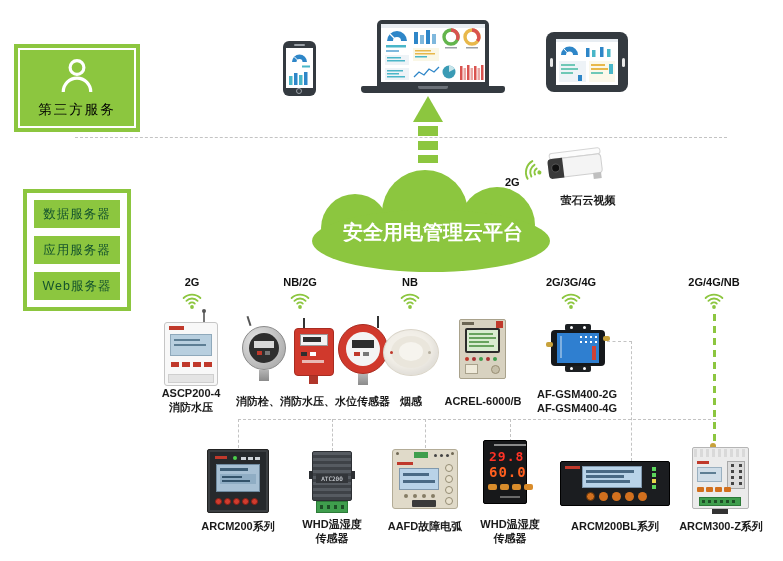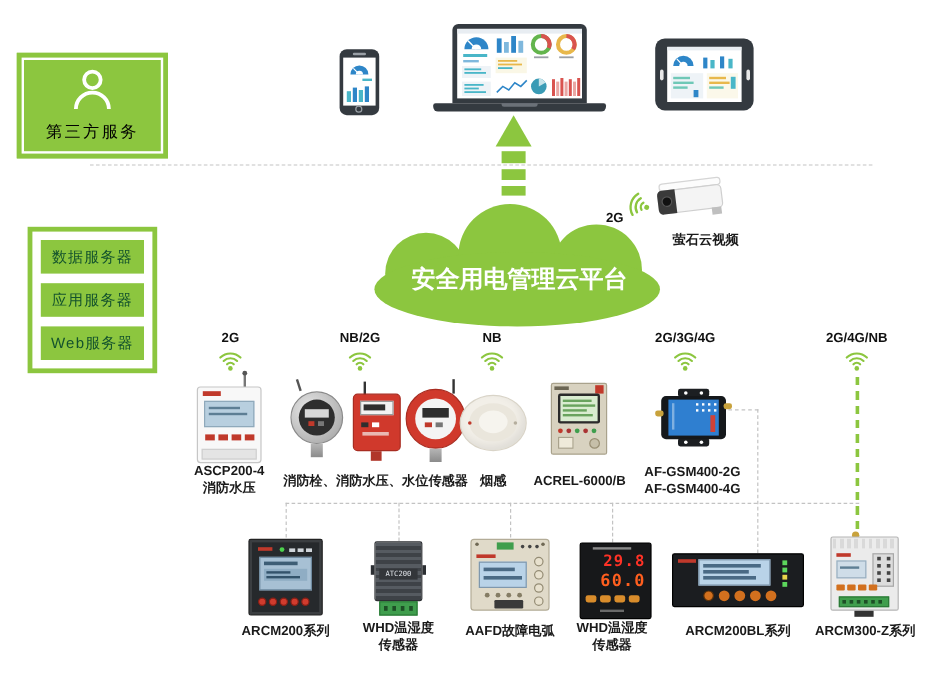--- a/index.html
+++ b/index.html
@@ -379,21 +379,21 @@
     <div style="position:absolute;left:11px;top:31px;width:32px;height:3px;background:#4a6a85"></div>
     <div style="position:absolute;left:53px;top:15px;width:8px;height:8px;border-radius:50%;background:#e8e1ce;border:1px solid #948c74"></div>
     <div style="position:absolute;left:53px;top:26px;width:8px;height:8px;border-radius:50%;background:#e8e1ce;border:1px solid #948c74"></div>
     <div style="position:absolute;left:53px;top:37px;width:8px;height:8px;border-radius:50%;background:#e8e1ce;border:1px solid #948c74"></div>
     <div style="position:absolute;left:53px;top:48px;width:8px;height:8px;border-radius:50%;background:#e8e1ce;border:1px solid #948c74"></div>
     <div style="position:absolute;left:12px;top:45px;width:4px;height:4px;border-radius:50%;background:#857d65;box-shadow:9px 0 #857d65,18px 0 #857d65,27px 0 #857d65"></div>
     <div style="position:absolute;left:20px;top:51px;width:24px;height:7px;background:#3a3a3a;border-radius:1px"></div>
   </div>
   <div class="dev-label" style="left:425px;top:519px">AAFD故障电弧</div>
 
-  <div class="dev" style="left:483px;top:452px;width:60px;height:64px">
+  <div class="dev" style="left:483px;top:440px;width:44px;height:64px">
     <div style="position:absolute;inset:0;background:#17181a;border:1px solid #000;border-radius:2px"></div>
     <div style="position:absolute;left:11px;top:4px;width:32px;height:2px;background:#8a8a8a"></div>
     <div style="position:absolute;left:6px;top:9px;right:5px;text-align:right;font:bold 13px 'DejaVu Sans Mono',monospace;color:#ff3226;letter-spacing:1px">29.8</div>
     <div style="position:absolute;left:6px;top:24px;right:5px;text-align:right;font:bold 14px 'DejaVu Sans Mono',monospace;color:#ff5f1f;letter-spacing:1px">60.0</div>
     <div style="position:absolute;left:5px;top:44px;width:9px;height:6px;border-radius:2px;background:#d98c2b;box-shadow:12px 0 #d98c2b,24px 0 #d98c2b,36px 0 #d98c2b"></div>
     <div style="position:absolute;left:17px;top:56px;width:20px;height:2px;background:#6a6a6a"></div>
   </div>
   <div class="dev-label" style="left:510px;top:517px">
     <div>WHD温湿度</div>
     <div>传感器</div>

